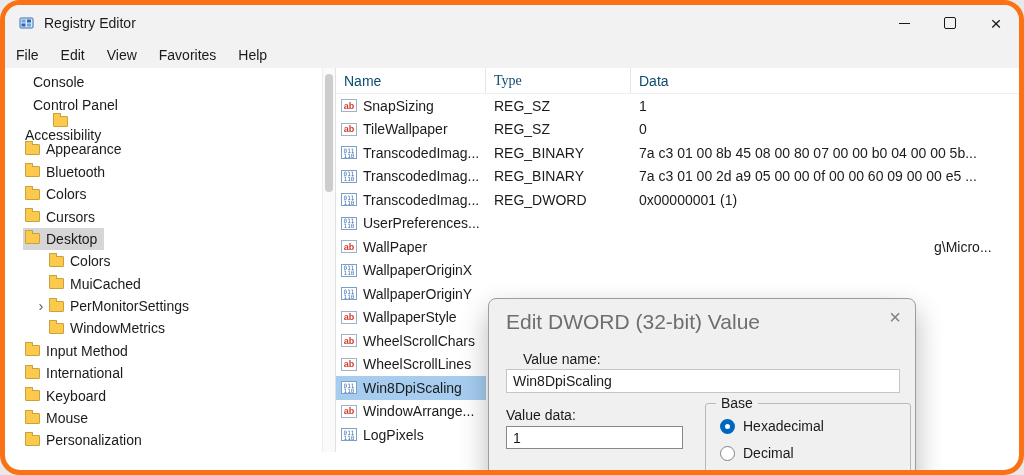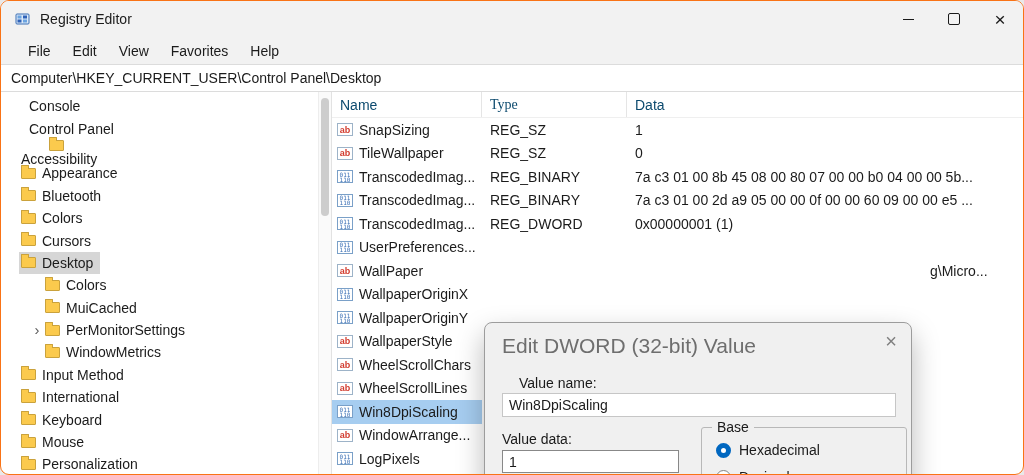--- a/index.html
+++ b/index.html
@@ -1,29 +1,29 @@
 <!DOCTYPE html>
 <html><head>
 <meta charset="utf-8">
 <style>
   html,body{margin:0;padding:0;width:1024px;height:475px;overflow:hidden;background:#e9e9e9;
     font-family:"Liberation Sans","DejaVu Sans",sans-serif;-webkit-font-smoothing:antialiased;}
-  .window{position:absolute;inset:0;background:#fff;border:1px solid #f97316;border-radius:9px;
+  .window{position:absolute;inset:0;background:#fff;border:5px solid #f97316;border-radius:20px;
     overflow:hidden;box-sizing:border-box;}
   
   .titlebar{height:36px;background:#f2f2f2;display:flex;align-items:center;}
   .app-icon{margin-left:14px;width:16px;height:16px;display:inline-block;}
   .title-text{margin-left:9px;font-size:14px;color:#1b1b1b;}
   .caption{margin-left:auto;display:flex;height:36px;}
   .capbtn{width:46px;height:36px;display:flex;align-items:center;justify-content:center;color:#1a1a1a;}
   .glyph-min{width:11px;height:1px;background:#1a1a1a;}
   .glyph-max{width:10px;height:10px;border:1px solid #1a1a1a;border-radius:2px;}
   .glyph-close{font-size:19px;font-weight:300;line-height:1;}
   
-  .menubar{height:27px;background:#f2f2f2;display:flex;align-items:center;padding-left:16px;}
+  .menubar{height:27px;background:#f2f2f2;display:flex;align-items:center;padding-left:0;}
   .menu-item{padding:0 11px;font-size:14px;color:#1b1b1b;height:27px;display:flex;align-items:center;}
   
   .addressbar{height:28px;background:#fff;border-top:1px solid #dcdcdc;border-bottom:1px solid #dcdcdc;
     display:flex;align-items:center;box-sizing:border-box;}
   .addressbar input{border:none;outline:none;width:100%;font-size:14px;color:#1b1b1b;
     font-family:inherit;padding:0 0 0 10px;background:transparent;}
   
   .main{position:relative;display:flex;height:384px;}
   .tree-pane{width:317px;overflow:hidden;padding-top:3px;box-sizing:border-box;}
   .tree-row{display:flex;align-items:center;height:22.4px;font-size:14px;color:#1b1b1b;
@@ -109,23 +109,20 @@
   </div>
 
   <div class="menubar">
     <span class="menu-item">File</span>
     <span class="menu-item">Edit</span>
     <span class="menu-item">View</span>
     <span class="menu-item">Favorites</span>
     <span class="menu-item">Help</span>
   </div>
 
-  <div class="addressbar">
-    <input type="text" value="Computer\HKEY_CURRENT_USER\Control Panel\Desktop" style="">
-  </div>
 
   <div class="main">
     <div class="tree-pane">
       <div>
           <div class="tree-row" style="margin-left: 26px;">
             <span>Console</span>
           </div>
           <div class="tree-row" style="margin-left: 26px;">
             <span>Control Panel</span>
           </div>

